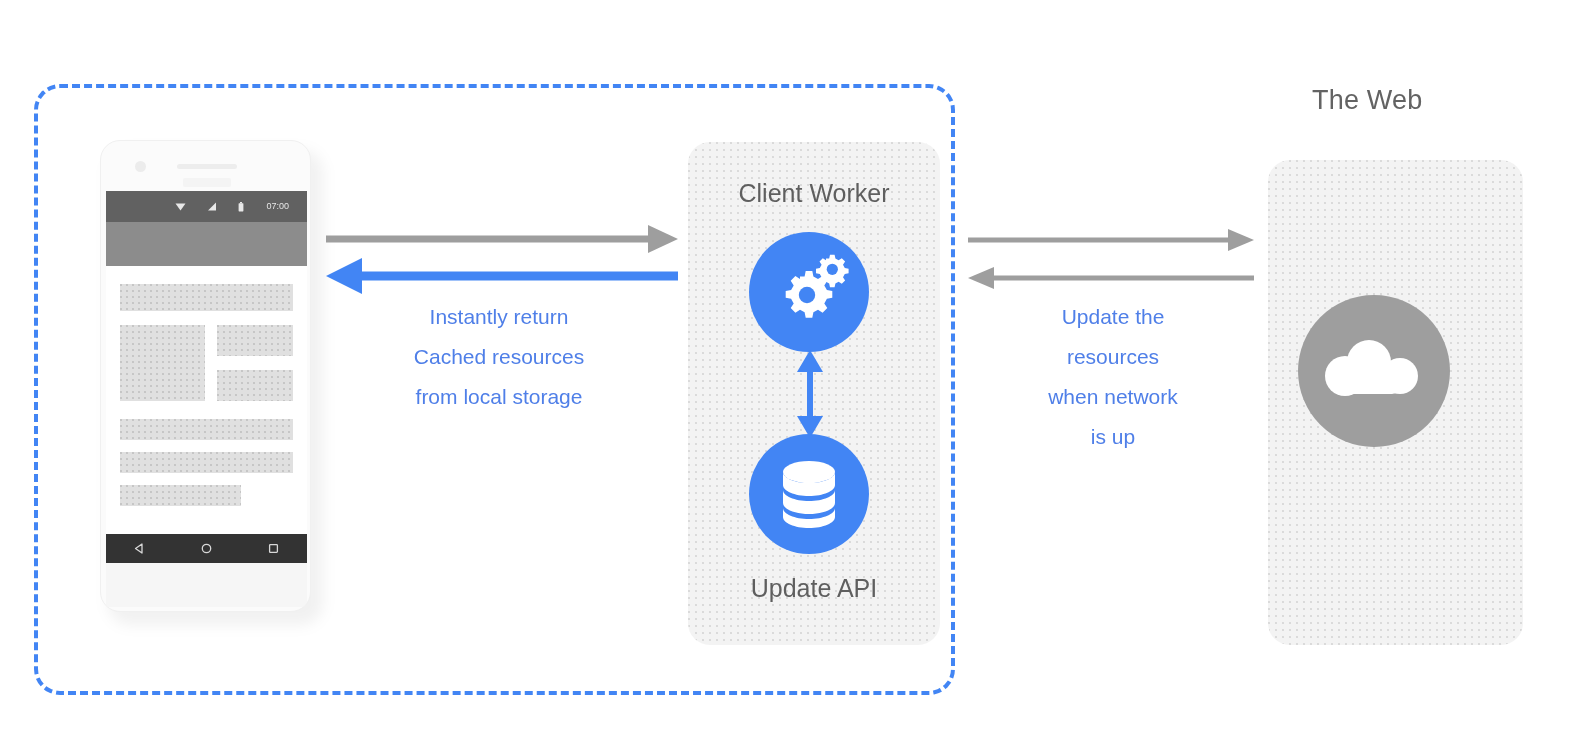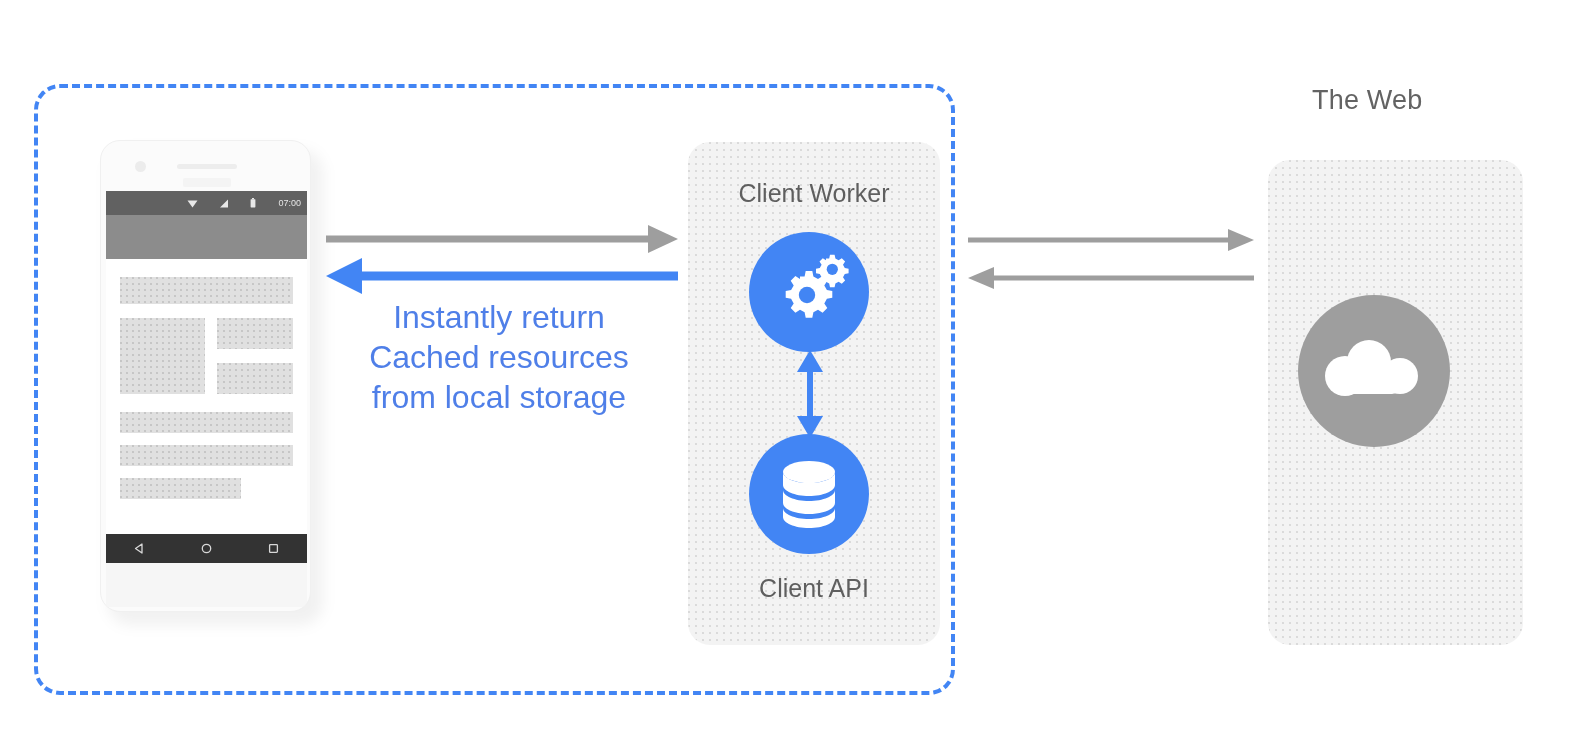--- a/index.html
+++ b/index.html
@@ -105,21 +105,21 @@
   .arrow-svg { position: absolute; }
   #phone-to-sw-arrow   { left: 326px; top: 224px; width: 352px; height: 30px; }
   #sw-to-phone-arrow   { left: 326px; top: 258px; width: 352px; height: 36px; }
   #sw-to-web-arrow     { left: 968px; top: 228px; width: 286px; height: 24px; }
   #web-to-sw-arrow     { left: 968px; top: 266px; width: 286px; height: 24px; }
 
   
   .annotation {
     position: absolute;
     color: #4f7fe8;
-    font-size: 32px;
+    font-size: 21px;
     line-height: 40px;
     text-align: center;
     white-space: pre-line;
   }
   #cached-annotation { left: 334px; top: 297px; width: 330px; }
   #update-annotation { left: 978px; top: 297px; width: 270px; }
 
   
   #phone-mockup {
     position: absolute;
@@ -171,26 +171,26 @@
   #phone-screen {
     position: absolute;
     left: 5px; top: 50px;
     width: 201px;
     height: 372px;
     background: #ffffff;
     overflow: hidden;
   }
   #phone-statusbar {
     position: relative;
-    height: 24px;
+    height: 31px;
     background: #616161;
     display: flex;
     align-items: center;
     justify-content: flex-end;
-    padding-right: 6px;
+    padding-right: 18px;
     gap: 21px;
   }
   .status-icon { display: block; }
   #status-time {
     color: #e6e6e6;
     font-size: 9px;
     font-family: "Liberation Sans", sans-serif;
     line-height: 1;
     margin-left: 1px;
   }
@@ -306,24 +306,28 @@
 
   <svg class="arrow-svg" id="sw-to-phone-arrow" viewBox="0 0 352 36">
     <line x1="34" y1="18" x2="352" y2="18" stroke="#4285f4" stroke-width="9"></line>
     <path d="M0 18 L36 0 L36 36 Z" fill="#4285f4"></path>
   </svg>
 
   <div class="annotation" id="cached-annotation">Instantly return
 Cached resources
 from local storage</div>
 
+  <div class="annotation" id="update-annotation">Update the
+resources
+when network
+is up</div>
 
   <div class="panel" id="service-worker-panel">
     <div class="panel-title" id="service-worker-title">Client Worker</div>
-    <div class="panel-title" id="cache-api-title">Client API</div>
+    <div class="panel-title" id="cache-api-title">Update API</div>
   </div>
 
   <div class="icon-circle" id="service-worker-icon">
     <svg width="86" height="86" viewBox="0 0 86 86">
 
       <g fill="#ffffff">
         <path d="M34 27.5
                  l4.6 0 l1.1 -5.4 l6.6 0 l1.1 5.4 l4.6 2.6 l4.6 -3 l4.7 4.7 l-3 4.6 l2.6 4.6 l5.4 1.1 l0 6.6 l-5.4 1.1 l-2.6 4.6 l3 4.6 l-4.7 4.7 l-4.6 -3 l-4.6 2.6 l-1.1 5.4 l-6.6 0 l-1.1 -5.4 l-4.6 -2.6 l-4.6 3 l-4.7 -4.7 l3 -4.6 l-2.6 -4.6 l-5.4 -1.1 l0 -6.6 l5.4 -1.1 l2.6 -4.6 l-3 -4.6 l4.7 -4.7 l4.6 3 Z"></path>
       </g>
       <circle cx="41" cy="46" r="8.2" fill="#4285f4"></circle>

